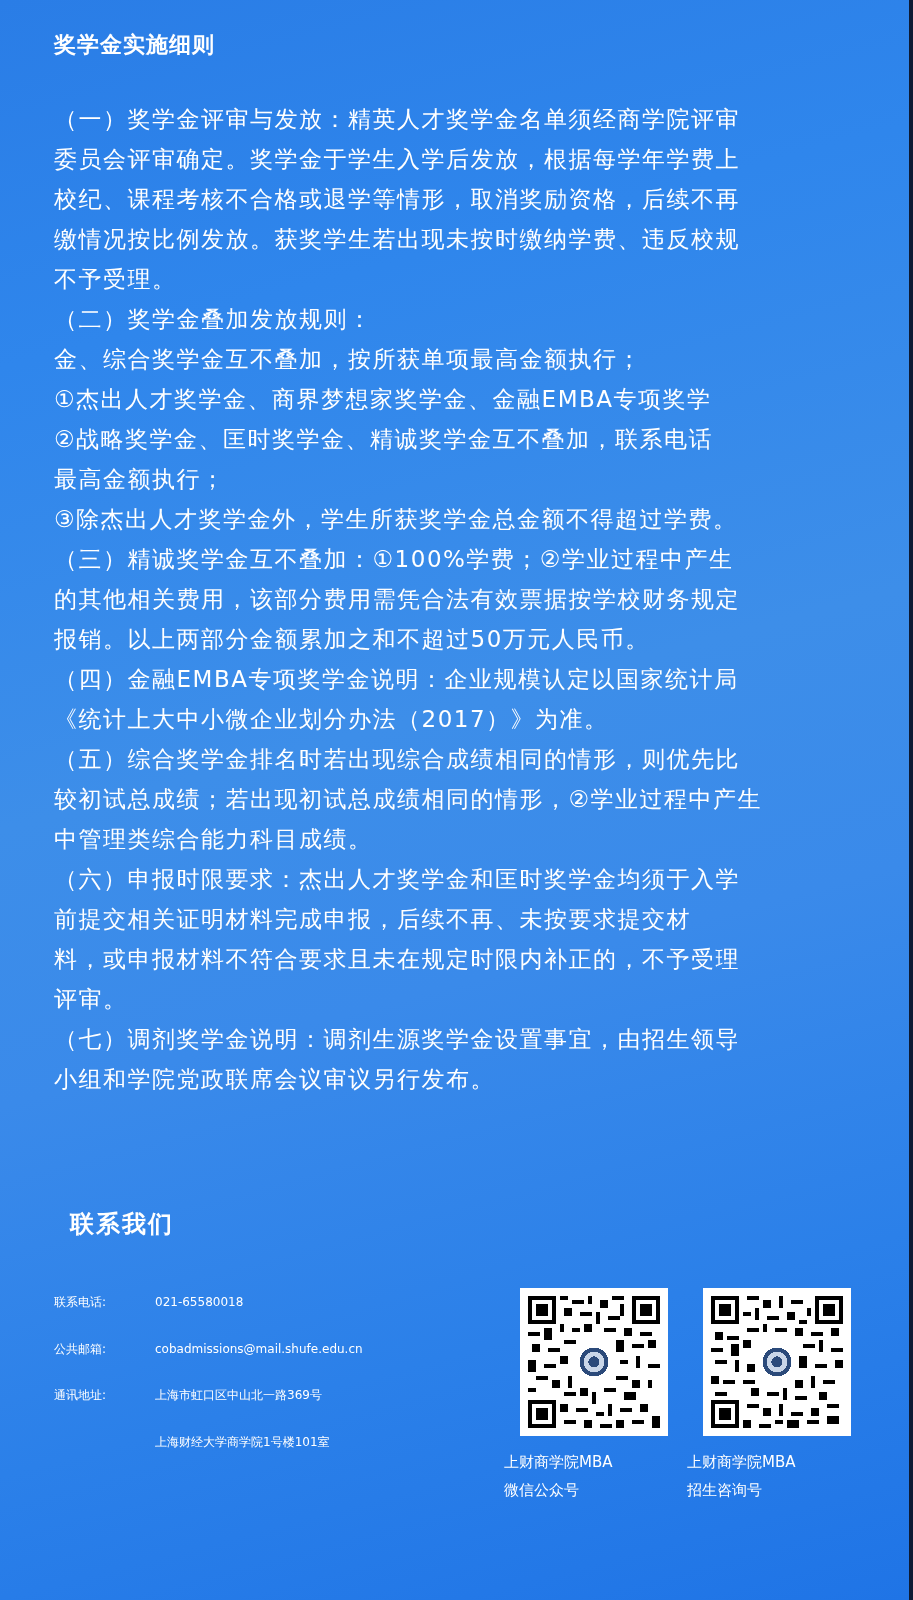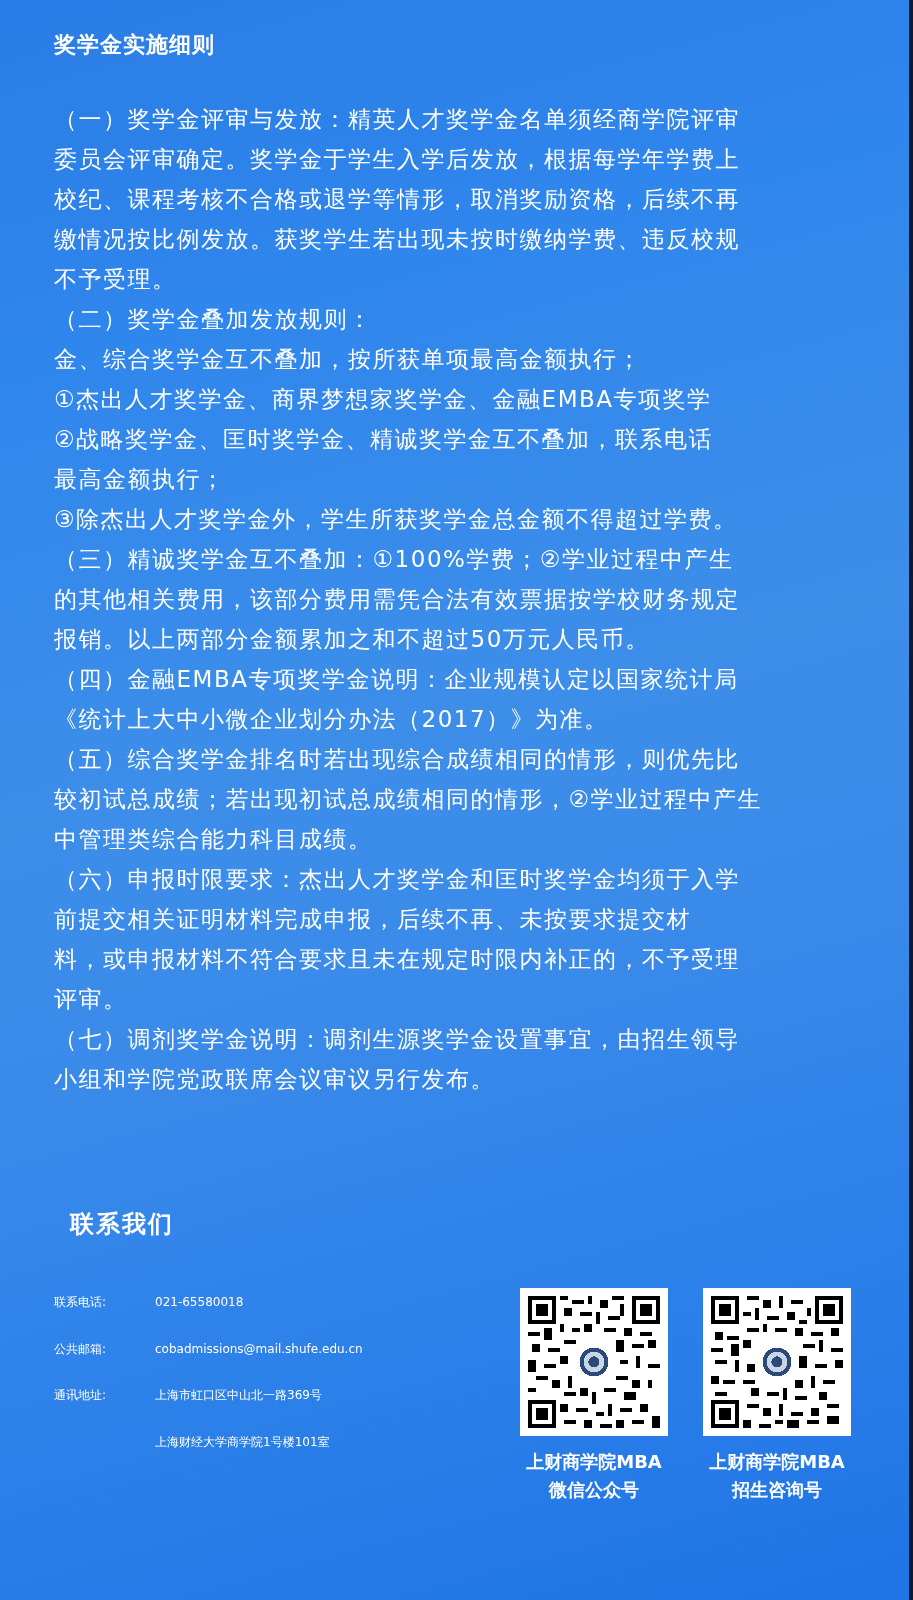--- a/index.html
+++ b/index.html
@@ -25,21 +25,21 @@
   }
   .contact-rows { position: absolute; left: 0; top: 1286px; }
   .contact-row { height: 46.5px; line-height: 32px; font-size: 12px; white-space: nowrap; display: flex; }
   .contact-label { width: 101px; flex: none; }
   .contact-value { flex: none; }
   .qr-block { position: absolute; top: 1288px; width: 180px; }
   .qr-box {
     width: 148px; height: 148px; background: #fff; margin: 0 auto; position: relative;
   }
   .qr-box svg { position: absolute; left: 8px; top: 8px; }
-  .qr-caption { text-align: center; font-size: 18px; line-height: 28px; margin-top: 12px; white-space: nowrap; font-weight: bold; }
+  .qr-caption { text-align: left; font-size: 15px; line-height: 28px; margin-top: 12px; white-space: nowrap; }
 </style>
 </head>
 <body>
 
 <div class="right-edge"></div>
 
 <div class="page">
   <div class="title">奖学金实施细则</div>
 
   <div class="rules">

